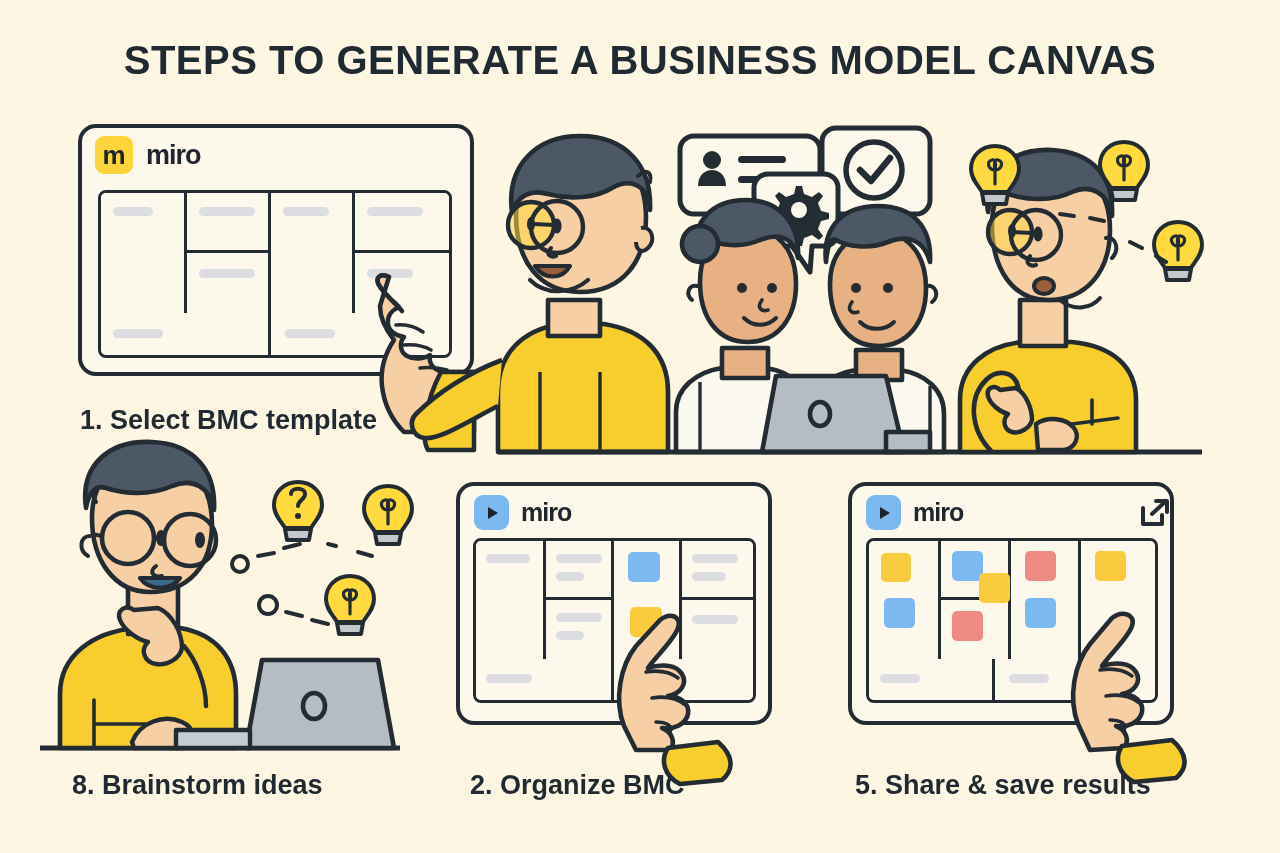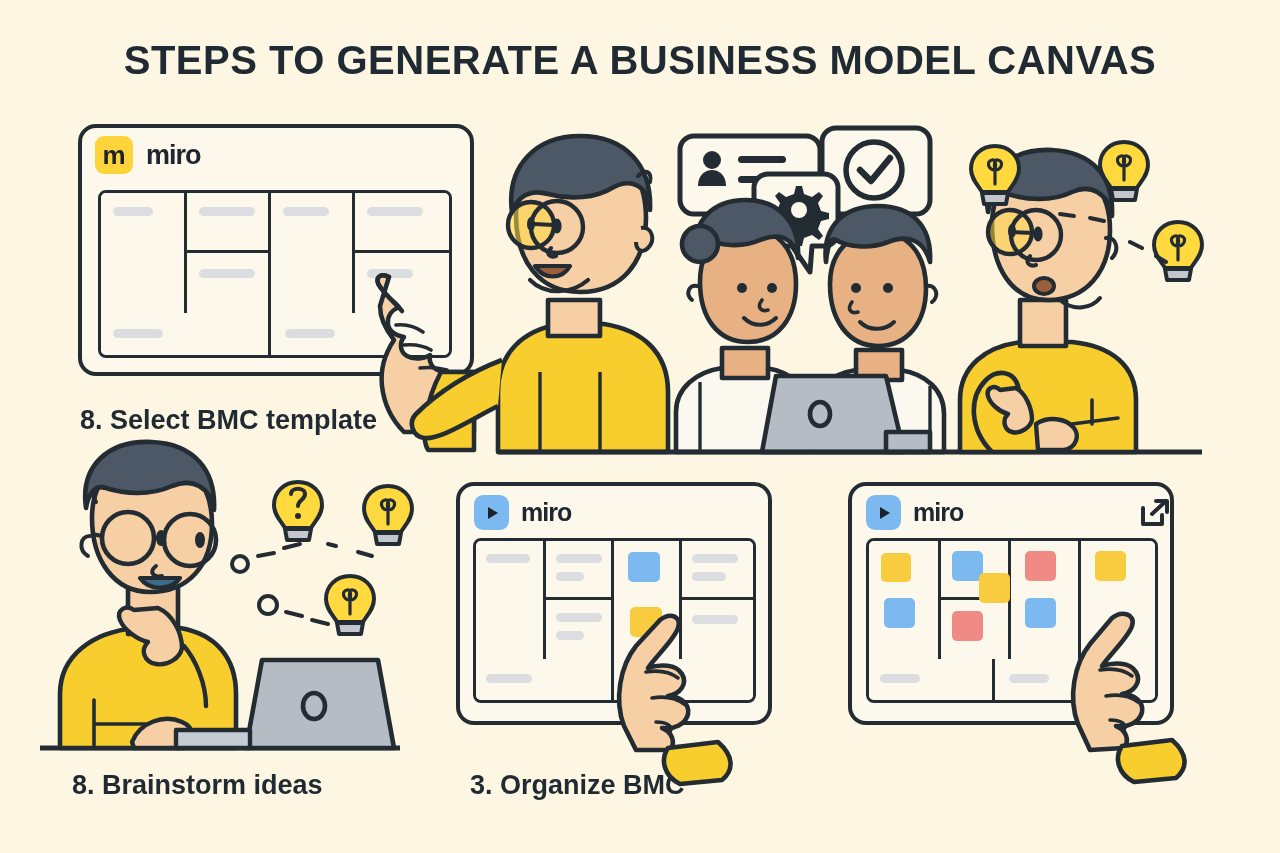--- a/index.html
+++ b/index.html
@@ -118,21 +118,21 @@
       <div class="bar" style="left:12px;top:16px;width:46px;height:9px;"></div>
     </div>
     <div class="cell nb" style="left:0;top:120px;width:170px;height:48px;">
       <div class="bar" style="left:12px;top:16px;width:50px;height:9px;"></div>
     </div>
     <div class="cell nb nr" style="left:170px;top:120px;width:184px;height:48px;">
       <div class="bar" style="left:14px;top:16px;width:50px;height:9px;"></div>
     </div>
   </div>
 
-  <div class="caption" style="left:80px;top:405px;">8. Select BMC template</div>
+  <div class="caption" style="left:80px;top:405px;">1. Select BMC template</div>
 
   <div class="board" style="left:456px;top:482px;width:316px;height:243px;">
   </div>
   <div class="board-head" style="left:474px;top:495px;">
     <div class="logo-tile" style="width:35px;height:35px;background:#7CB9F0;">
       <svg width="20" height="20" viewBox="0 0 20 20" aria-hidden="true">
         <path d="M6 4 L16 10 L6 16 Z" fill="#1C232B"></path>
       </svg>
     </div>
     <span class="logo-word" style="font-size:25px;margin-left:12px;">miro</span>
@@ -160,21 +160,21 @@
     </div>
     <div class="cell nb" style="left:206px;top:59px;width:77px;height:59px;border-right:0;">
       <div class="bar" style="left:10px;top:15px;width:46px;height:9px;"></div>
     </div>
     <div class="cell nb" style="left:0;top:118px;width:138px;height:47px;">
       <div class="bar" style="left:10px;top:15px;width:46px;height:9px;"></div>
     </div>
     <div class="cell nb nr" style="left:138px;top:118px;width:145px;height:47px;"></div>
   </div>
 
-  <div class="caption" style="left:470px;top:770px;">3. Organize BMC</div>
+  <div class="caption" style="left:470px;top:770px;">2. Organize BMC</div>
 
   <div class="board" style="left:848px;top:482px;width:326px;height:243px;">
   </div>
   <div class="board-head" style="left:866px;top:495px;">
     <div class="logo-tile" style="width:35px;height:35px;background:#7CB9F0;">
       <svg width="20" height="20" viewBox="0 0 20 20" aria-hidden="true">
         <path d="M6 4 L16 10 L6 16 Z" fill="#1C232B"></path>
       </svg>
     </div>
     <span class="logo-word" style="font-size:25px;margin-left:12px;">miro</span>
@@ -207,20 +207,21 @@
       <div class="note" style="left:14px;top:10px;width:31px;height:30px;background:#F9CB3E;"></div>
     </div>
     <div class="cell nb" style="left:0;top:118px;width:126px;height:47px;">
       <div class="bar" style="left:11px;top:15px;width:40px;height:9px;"></div>
     </div>
     <div class="cell nb nr" style="left:126px;top:118px;width:166px;height:47px;">
       <div class="bar" style="left:14px;top:15px;width:40px;height:9px;"></div>
     </div>
   </div>
 
+  <div class="caption" style="left:855px;top:770px;">5. Share &amp; save results</div>
 
   <div class="caption" style="left:72px;top:770px;">8. Brainstorm ideas</div>
 
   <svg class="art" viewBox="0 0 1280 853">
     <defs>
       <g id="bulb">
         <path d="M0,-26 C14,-26 24,-16 24,-3 C24,7 17,13 13,20 L-13,20 C-17,13 -24,7 -24,-3 C-24,-16 -14,-26 0,-26 Z" fill="#FFD93D" stroke="#242C33" stroke-width="4" stroke-linejoin="round"></path>
         <path d="M-13,21 L13,21 L11,32 L-11,32 Z" fill="#C4C8CC" stroke="#242C33" stroke-width="4" stroke-linejoin="round"></path>
       </g>
       <g id="filament">

